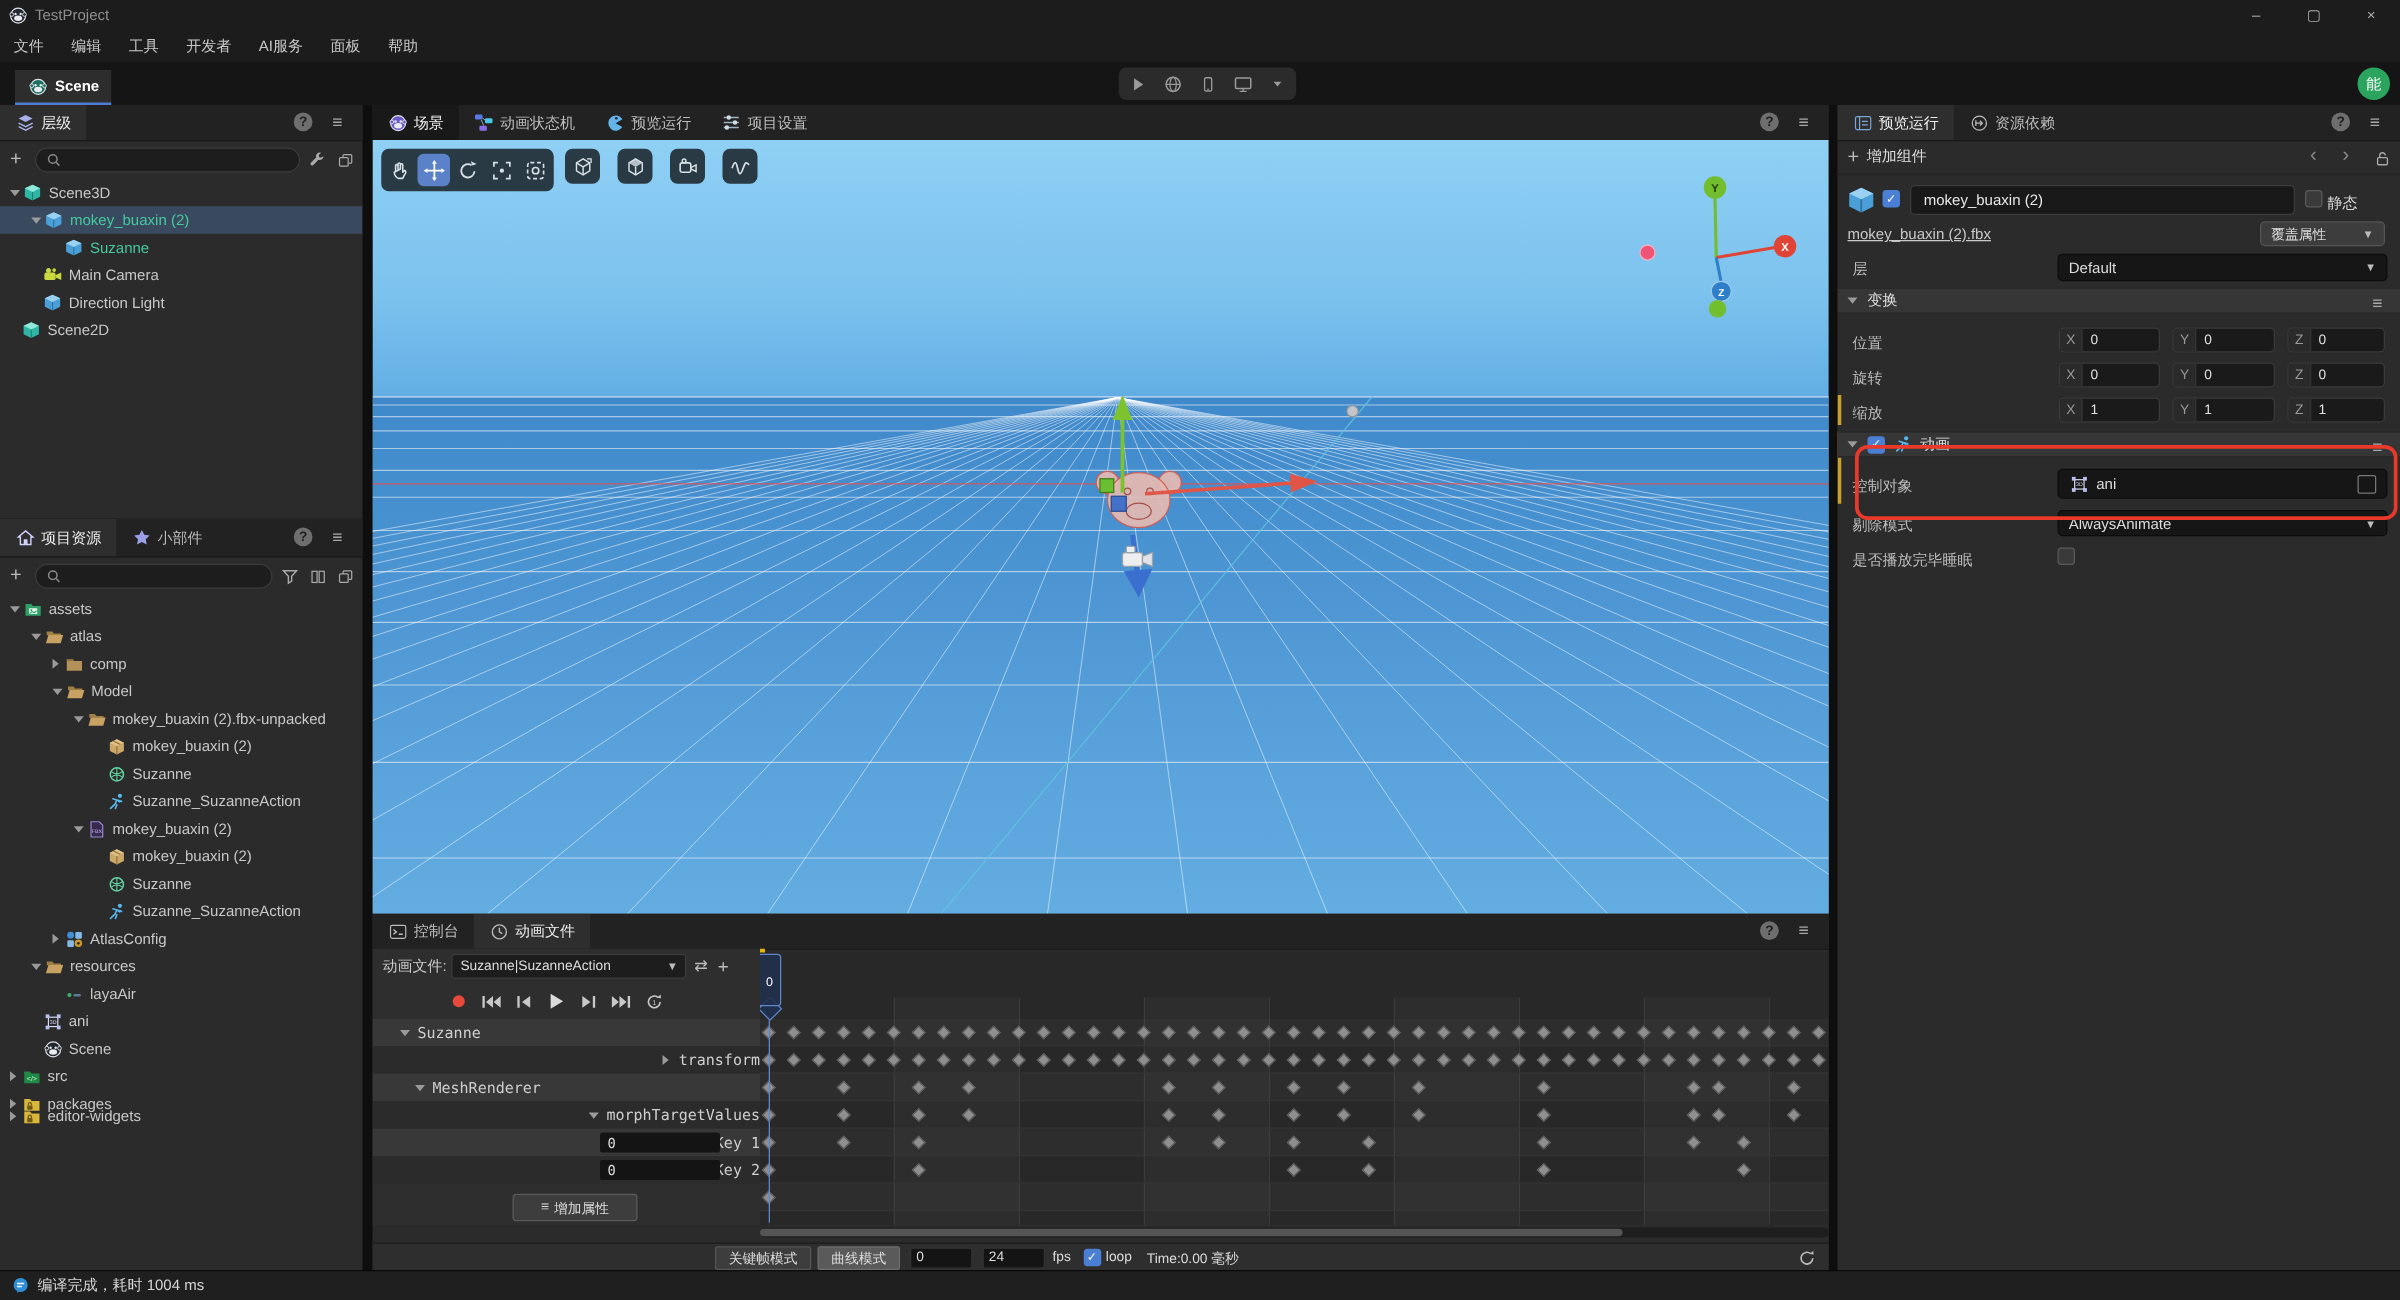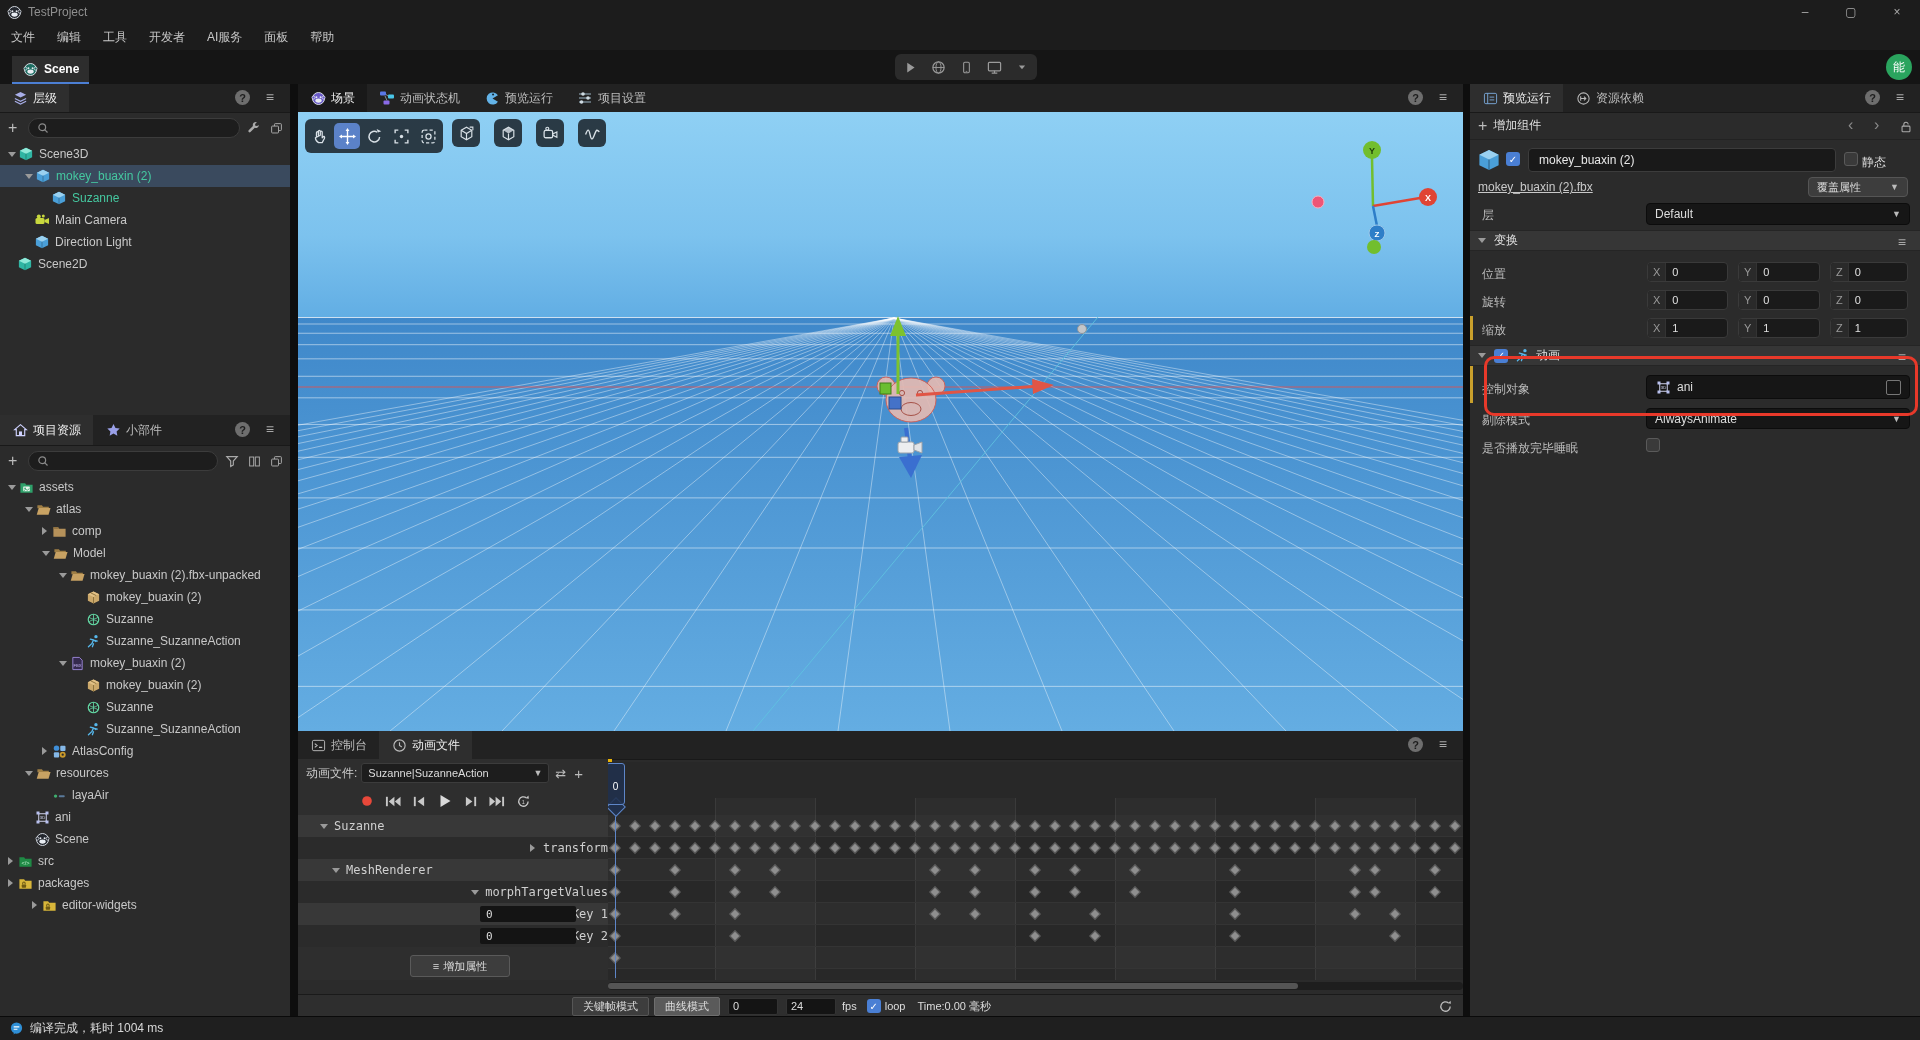--- a/index.html
+++ b/index.html
@@ -570,21 +570,21 @@
           <span class="arr closed"></span>
           <span class="ic">
             <svg width="15" height="15" viewBox="0 0 16 16">
               <path d="M1.5 3.5h5l1.2 1.6h6.8v8.4h-13z" fill="#d8b63a"></path>
               <rect x="4" y="9" width="4.6" height="3.6" rx=".8" fill="#6e5a14"></rect>
               <path d="M5 9V7.8a1.3 1.3 0 0 1 2.6 0V9" stroke="#6e5a14" fill="none" stroke-width="1.1"></path>
             </svg>
           </span>
           <span class="tlabel">packages</span>
         </div>
-        <div class="trow" style="top: 418px; padding-left: 24px;">
+        <div class="trow" style="top: 406px;">
           <span style="width: 8px; flex: 0 0 auto;"></span>
           <span class="arr closed"></span>
           <span class="ic">
             <svg width="15" height="15" viewBox="0 0 16 16">
               <path d="M1.5 3.5h5l1.2 1.6h6.8v8.4h-13z" fill="#d8b63a"></path>
               <rect x="4" y="9" width="4.6" height="3.6" rx=".8" fill="#6e5a14"></rect>
               <path d="M5 9V7.8a1.3 1.3 0 0 1 2.6 0V9" stroke="#6e5a14" fill="none" stroke-width="1.1"></path>
             </svg>
           </span>
           <span class="tlabel">editor-widgets</span>

